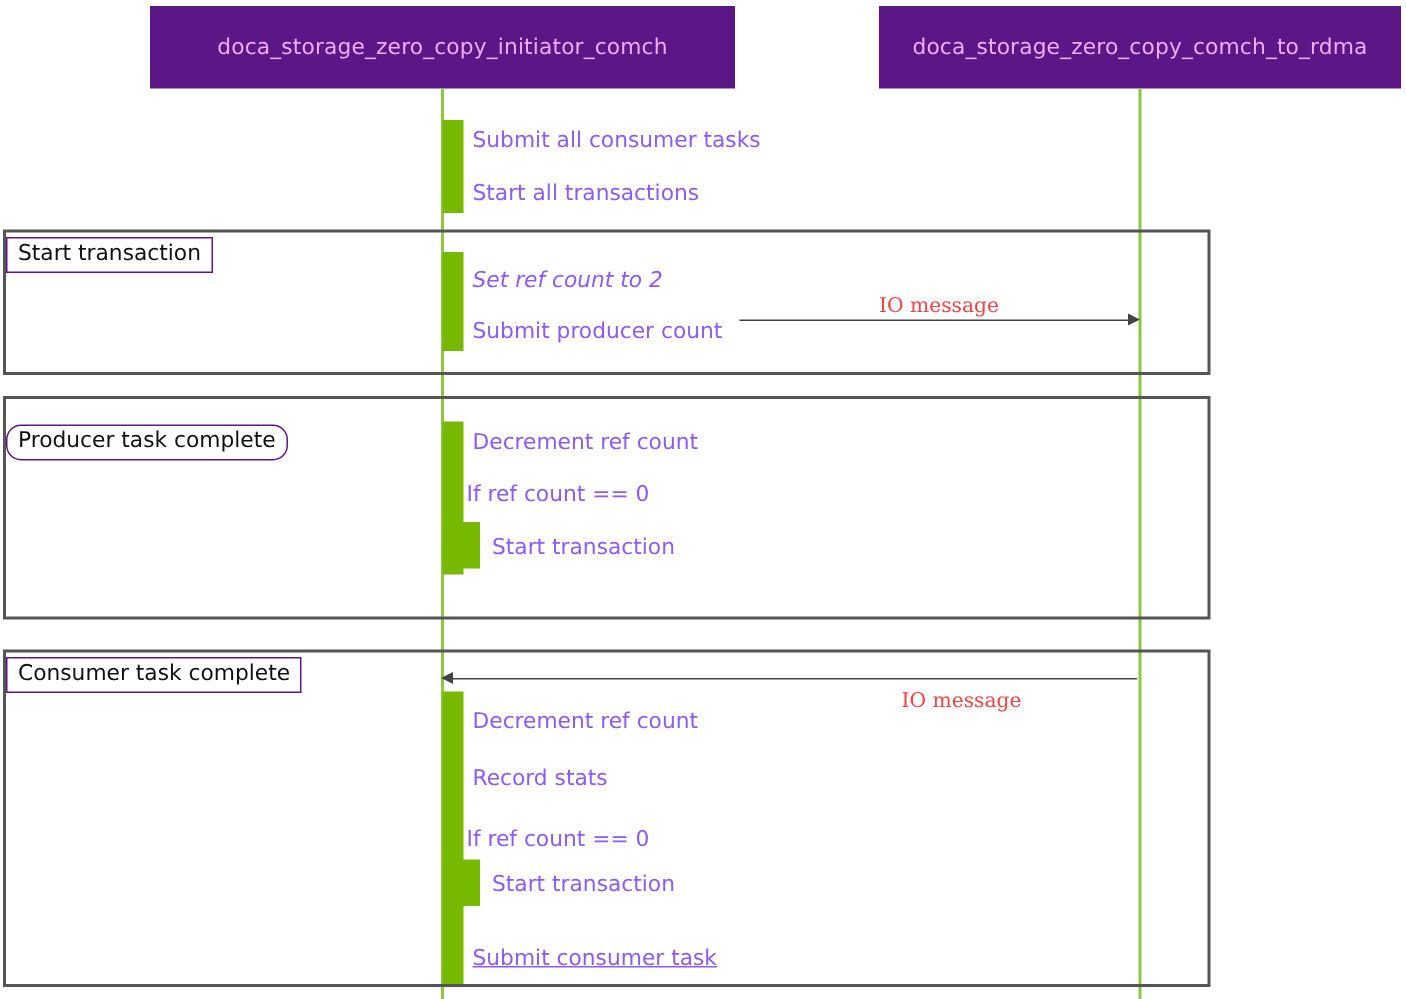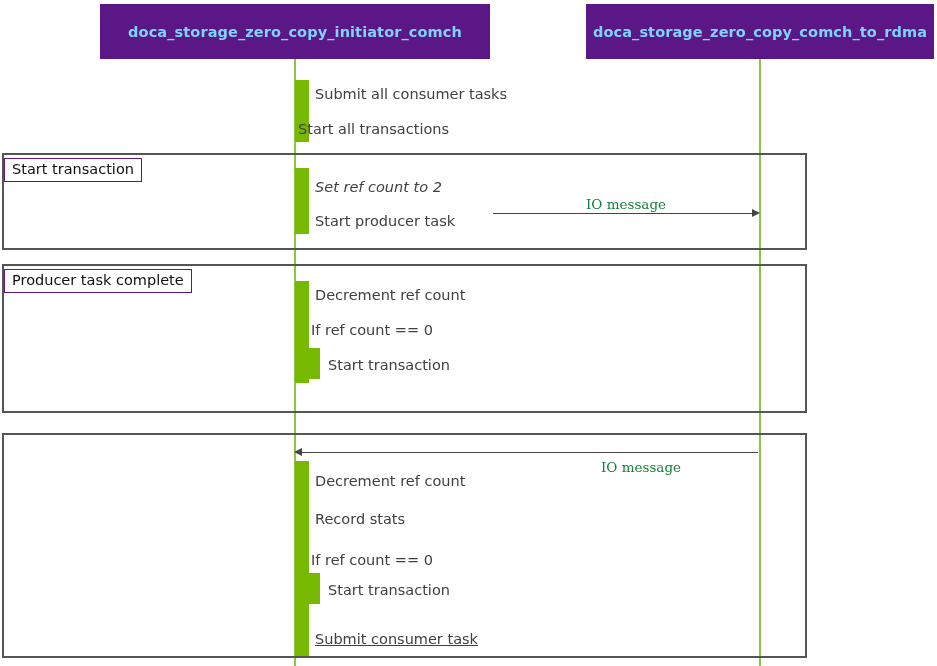--- a/index.html
+++ b/index.html
@@ -16,23 +16,23 @@
     height: 666px;
     background: #ffffff;
     overflow: hidden;
   }
 
   
   .participant {
     position: absolute;
     box-sizing: border-box;
     background: #5B1786;
-    color: #7dd3fc;
+    color: #f0abfc;
     font-size: 14.5px;
-    font-weight: bold;
+    font-weight: normal;
     display: flex;
     align-items: center;
     justify-content: center;
     letter-spacing: 0.1px;
     white-space: nowrap;
   }
 
   
   .lifeline {
     position: absolute;
@@ -62,21 +62,21 @@
     font-size: 14.5px;
     padding: 2px 7px 3px 7px;
     white-space: nowrap;
     line-height: 17px;
   }
 
   
   .step {
     position: absolute;
     font-size: 14.5px;
-    color: #404040;
+    color: #8b5cf6;
     white-space: nowrap;
     line-height: 16px;
   }
 
   
   .msg-line {
     position: absolute;
     height: 1px;
     background: #444444;
   }
@@ -89,21 +89,21 @@
   }
   .msg-head.right {
     border-left: 8px solid #444444;
   }
   .msg-head.left {
     border-right: 8px solid #444444;
   }
   .msg-label {
     position: absolute;
     font-size: 13.5px;
-    color: #15803d;
+    color: #ef4444;
     white-space: nowrap;
     font-family: "DejaVu Serif", serif;
   }
 </style>
 </head>
 <body>
 
 <div id="canvas">
 
   <div class="participant" style="left:100px; top:4px; width:390px; height:55px;">
@@ -113,45 +113,46 @@
   <div class="participant" style="left:586px; top:4px; width:348px; height:55px;justify-content:center;">
     <span>doca_storage_zero_copy_comch_to_rdma</span>
   </div>
 
   <div class="lifeline" style="left:294px; top:59px; height:607px;"></div>
   <div class="lifeline" style="left:759px; top:59px; height:607px;"></div>
 
   <div class="activation" style="left:295px; top:80px; width:14px; height:62px;"></div>
 
   <div class="step" style="left:315px; top:86px;">Submit all consumer tasks</div>
-  <div class="step" style="left:298px; top:121px;text-align:center;">Start all transactions</div>
+  <div class="step" style="left:315px; top:121px;text-align:center;">Start all transactions</div>
 
   <div class="fragment" style="left:2px; top:153px; width:805px; height:97px;"></div>
   <div class="fragment-label" style="left:4px; top:158px;">Start transaction</div>
 
   <div class="activation" style="left:295px; top:168px; width:14px; height:66px;"></div>
 
   <div class="step" style="left:315px; top:179px;font-style:italic;">Set ref count to 2</div>
-  <div class="step" style="left:315px; top:213px;">Start producer task</div>
+  <div class="step" style="left:315px; top:213px;">Submit producer count</div>
 
   <div class="msg-line" style="left:493px; top:213px; width:265px;"></div>
   <div class="msg-head right" style="left:752px; top:209px;"></div>
   <div class="msg-label" style="left:586px; top:196px;">IO message</div>
 
   <div class="fragment" style="left:2px; top:264px; width:805px; height:149px;"></div>
-  <div class="fragment-label" style="left:4px; top:269px;">Producer task complete</div>
+  <div class="fragment-label" style="left:4px; top:283px;border-radius:10px;">Producer task complete</div>
 
   <div class="activation" style="left:295px; top:281px; width:14px; height:102px;"></div>
   <div class="activation" style="left:303px; top:348px; width:17px; height:31px;"></div>
 
   <div class="step" style="left:315px; top:287px;">Decrement ref count</div>
   <div class="step" style="left:311px; top:322px;">If ref count == 0</div>
   <div class="step" style="left:328px; top:357px;">Start transaction</div>
 
   <div class="fragment" style="left:2px; top:433px; width:805px; height:225px;"></div>
+  <div class="fragment-label" style="left:4px; top:438px;">Consumer task complete</div>
 
   <div class="msg-line" style="left:300px; top:452px; width:458px;"></div>
   <div class="msg-head left" style="left:294px; top:448px;"></div>
   <div class="msg-label" style="left:601px; top:459px;">IO message</div>
 
   <div class="activation" style="left:295px; top:461px; width:14px; height:195px;"></div>
   <div class="activation" style="left:303px; top:573px; width:17px; height:31px;"></div>
 
   <div class="step" style="left:315px; top:473px;">Decrement ref count</div>
   <div class="step" style="left:315px; top:511px;">Record stats</div>

